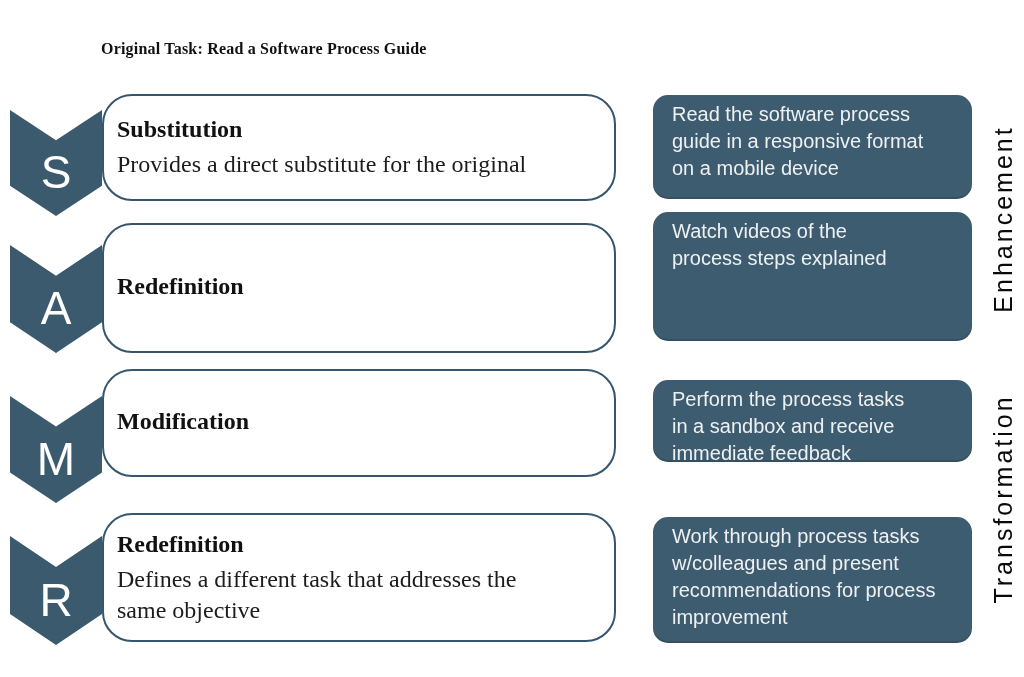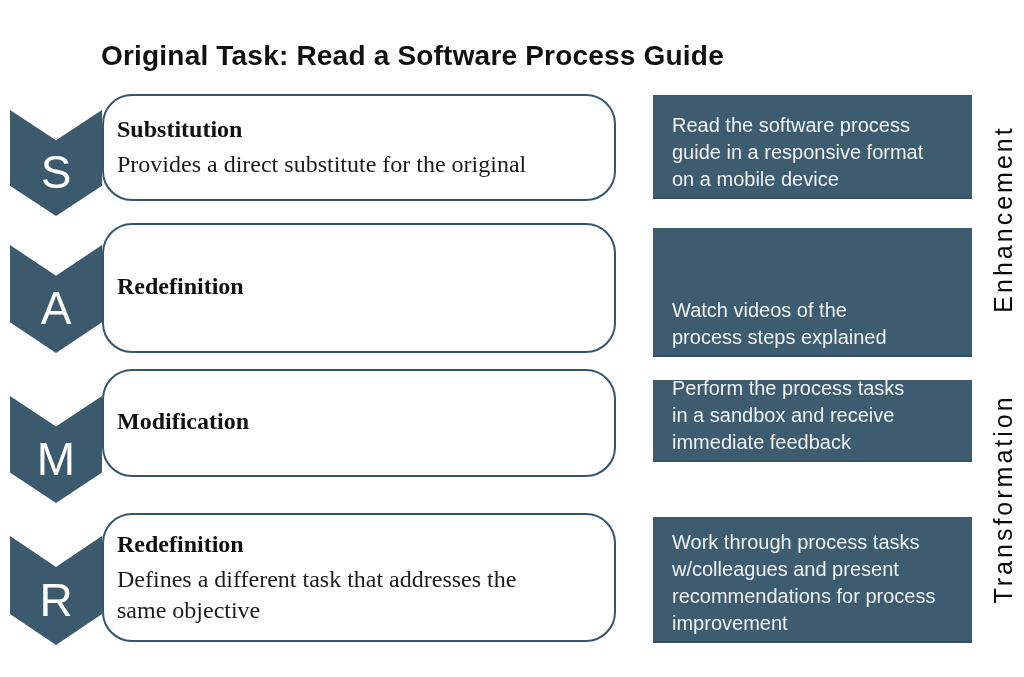--- a/index.html
+++ b/index.html
@@ -2,21 +2,21 @@
 <html style="--slate: #3e5c70; --chevron: #3b5a6e; --card_border: #35566e; --example_text: #eef1f2;"><head>
 <meta charset="utf-8">
 <style>
   html,body{margin:0;padding:0;background:#ffffff;}
   .canvas{
     position:relative;width:1024px;height:677px;background:#ffffff;
     font-family:"Liberation Sans", sans-serif;color:#161616;overflow:hidden;
   }
   .title{
     position:absolute;left:101px;top:40px;margin:0;
-    font-size:28px;font-weight:bold;color:#111;letter-spacing:.2px;
+    font-size:16px;font-weight:bold;color:#111;letter-spacing:.2px;font-family:Liberation Serif, serif;
   }
   
   .chev{
     position:absolute;left:10px;width:92px;
     background:var(--chevron,#3b5a6e);
     clip-path:polygon(0 0,50% 28.5%,100% 0,100% 71.5%,50% 100%,0 71.5%);
   }
   .chev .letter{
     position:absolute;inset:0;display:flex;align-items:center;justify-content:center;
     transform:translateY(9px);
@@ -29,28 +29,29 @@
     display:flex;flex-direction:column;justify-content:center;
     padding:6px 14px 6px 13px;
     font-family:Liberation Serif, serif;
   }
   .wbox .heading{font-size:24px;font-weight:bold;color:#111;line-height:1.25;margin:0 0 5px 0;}
   .wbox .desc{font-size:24px;color:#1c1c1c;line-height:1.3;margin:0;}
   
   .dbox{
     position:absolute;left:653px;width:319px;box-sizing:border-box;
     background:var(--slate,#3e5c70);
-    display:flex;align-items:flex-end;
+    display:flex;align-items:flex-start;
     padding:6px 10px 6px 19px;
     box-shadow:inset 0 -2px 0 rgba(0,0,0,.12);
+    border-radius:15px;
   }
   .dbox .example{font-size:20px;line-height:27px;color:var(--example_text,#eef1f2);margin:0;}
   
   .r1 .wbox{top:94px;height:107px;} .r1 .dbox{top:95px;height:104px;} .r1 .chev{top:110px;height:106px;}
-  .r2 .wbox{top:223px;height:130px;} .r2 .dbox{top:228px;height:129px;} .r2 .chev{top:245px;height:108px;}
+  .r2 .wbox{top:223px;height:130px;} .r2 .dbox{top:212px;height:129px;} .r2 .chev{top:245px;height:108px;}
   .r3 .wbox{top:369px;height:108px;} .r3 .dbox{top:380px;height:82px;} .r3 .chev{top:396px;height:107px;}
   .r4 .wbox{top:513px;height:129px;} .r4 .dbox{top:517px;height:126px;} .r4 .chev{top:536px;height:109px;}
   
   .r2 .desc{max-width:480px;}
   .r4 .desc{max-width:445px;}
   .r1 .example{max-width:262px;}
   .r2 .example{max-width:240px;}
   .r3 .example{max-width:252px;}
   .r4 .example{max-width:268px;}
   

